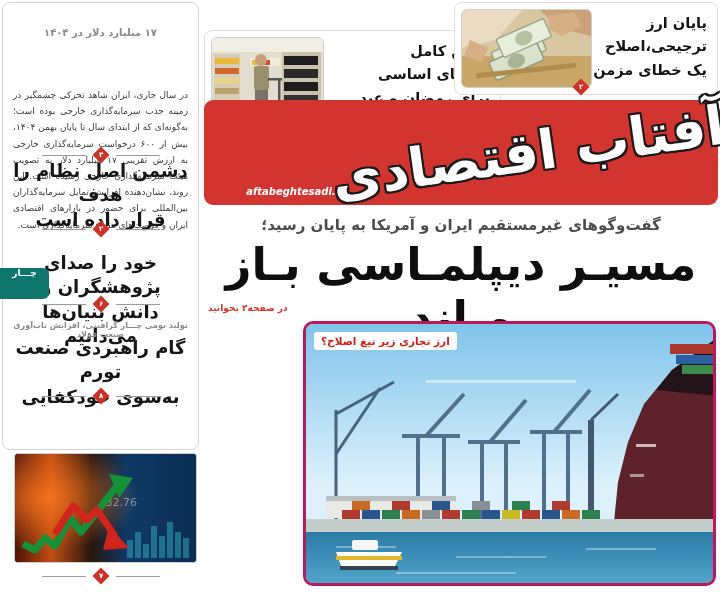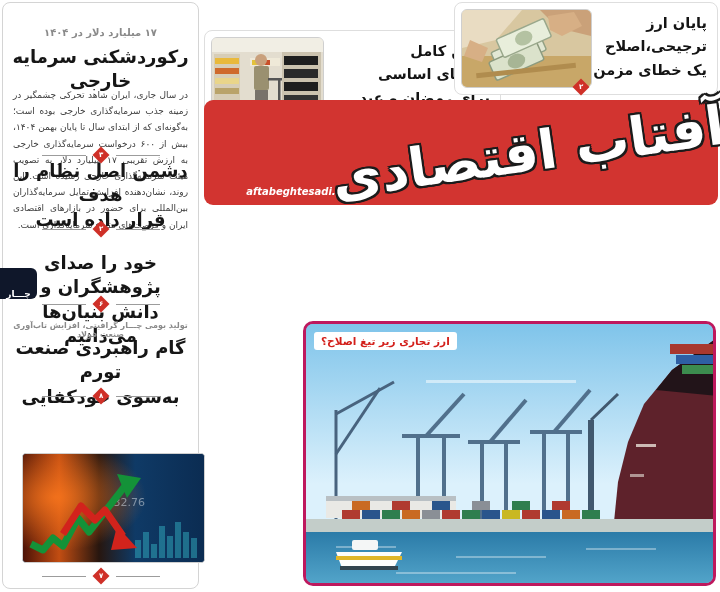--- a/index.html
+++ b/index.html
@@ -1,40 +1,40 @@
 <!DOCTYPE html>
 <html dir="rtl" lang="fa"><head>
 <meta charset="utf-8">
 <style>
   * { margin:0; padding:0; box-sizing:border-box; }
   html,body { background:#ffffff; }
   body { font-family:"DejaVu Sans", sans-serif; width:720px; height:592px; overflow:hidden; }
   .page { position:relative; width:720px; height:592px; background:#fff; }
 
   
-  .sidebar { position:absolute; left:2px; top:2px; width:197px; height:587px;
+  .sidebar { position:absolute; left:2px; top:2px; width:197px; height:448px;
              border:1px solid #d4d4d4; border-radius:8px; background:#fff; }
   .sb-kicker { position:absolute; width:100%; text-align:center; color:#8a8a8a;
                font-size:10px; font-weight:bold; }
   .sb-headline { position:absolute; width:100%; text-align:center; color:#161616;
                  font-weight:bold; font-size:18px; line-height:1.35; white-space:pre-line; cursor:pointer; }
   .sb-body { position:absolute; left:10px; right:10px; text-align:justify; color:#3c3c3c;
              font-size:9px; line-height:1.8; }
   .sep { position:absolute; width:100%; display:flex; align-items:center; justify-content:center; gap:9px; }
   .sep .line { width:44px; height:1px; background:#9c9c9c; }
   .diamond { width:12px; height:12px; background:#cf3028; transform:rotate(45deg);
              display:flex; align-items:center; justify-content:center; flex:0 0 auto; }
   .diamond b { transform:rotate(-45deg); color:#fff; font-size:7px; font-weight:bold; }
-  .chart-frame { position:absolute; left:19px; top:450px; width:183px; height:110px;
+  .chart-frame { position:absolute; left:11px; top:450px; width:183px; height:110px;
                  border:1px solid #cfcfcf; border-radius:4px; overflow:hidden; background:#0b2c52; }
   .chart-frame svg { display:block; }
 
-  .side-tab { position:absolute; left:0; top:268px; width:37px; height:31px; background:#0f172a;
+  .side-tab { position:absolute; left:0; top:268px; width:49px; height:31px; background:#0f766e;
               border-radius:0 6px 6px 0; z-index:6; color:#fff; font-size:9px; font-weight:bold;
-              display:flex; align-items:flex-end; justify-content:center; overflow:hidden; }
+              display:flex; align-items:flex-start; justify-content:center; overflow:hidden; }
 
   
   .topbox { position:absolute; top:2px; height:93px; border:1px solid #dedede; border-radius:8px; background:#fff; }
   .topbox .tb-img { position:absolute; left:6px; top:6px; border:1px solid #cfcfcf;
                     border-radius:6px; overflow:hidden; }
   .topbox .tb-title { position:absolute; top:9px; right:10px; text-align:right; color:#141414;
                       font-weight:bold; font-size:14.5px; line-height:1.62; white-space:pre-line; cursor:pointer; }
   .topbox .diamond { position:absolute; top:78px; }
   .tb-mid { left:204px; width:297px;margin-top:28px; }
   .tb-right { left:454px; width:264px; }
@@ -74,21 +74,20 @@
                                  -1.5px 1.5px 0 #fff, 0 1.5px 0 #fff, 1.5px 0 0 #fff,
                                  0 -1.5px 0 #fff, -1.5px 0 0 #fff; }
 </style>
 </head>
 <body>
 
 <div class="page">
 
   <div class="sidebar">
     <div class="sb-kicker" style="top:24px;">۱۷ میلیارد دلار در ۱۴۰۴</div>
-    <div class="sb-headline" style="top:42px;">رکوردشکنی سرمایه خارجی</div>
     <div class="sb-body" style="top:84px;">در سال جاری، ایران شاهد تحرکی چشمگیر در زمینه جذب سرمایه‌گذاری خارجی بوده است؛ به‌گونه‌ای که از ابتدای سال تا پایان بهمن ۱۴۰۴، بیش از ۶۰۰ درخواست سرمایه‌گذاری خارجی به ارزش تقریبی ۱۷ میلیارد دلار به تصویب هیئت سرمایه‌گذاری خارجی رسیده است. این روند، نشان‌دهنده افزایش تمایل سرمایه‌گذاران بین‌المللی برای حضور در بازارهای اقتصادی ایران و فرصت‌های متنوع سرمایه‌گذاری است.</div>
 
     <div class="sep" style="top:146px;">
       <span class="line"></span>
       <span class="diamond">
           <b>۳</b>
         </span>
       <span class="line"></span>
     </div>
 
@@ -242,20 +241,25 @@
     <span class="diamond" style="left:120px;">
         <b>۲</b>
       </span>
   </div>
 
   <div class="masthead">
     <div class="mh-site">aftabeghtesadi.ir</div>
     <div class="mh-logo">آفتاب اقتصادی</div>
   </div>
 
+  <div class="lead">
+    <div class="lead-kicker">گفت‌وگوهای غیرمستقیم ایران و آمریکا به پایان رسید؛</div>
+    <div class="lead-headline">مسیـر دیپلمـاسی بـاز مـاند</div>
+    <div class="lead-note">در صفحه۲ بخوانید</div>
+  </div>
 
   <div class="photo">
     <svg width="411" height="263" viewBox="0 0 411 263" preserveAspectRatio="none">
       <defs>
         <linearGradient id="sky" x1="0" y1="0" x2="0" y2="1">
           <stop offset="0" stop-color="#7fc4ea"></stop>
           <stop offset="0.8" stop-color="#dcf1fc"></stop>
         </linearGradient>
         <linearGradient id="sea" x1="0" y1="0" x2="0" y2="1">
           <stop offset="0" stop-color="#2b7ba8"></stop>

